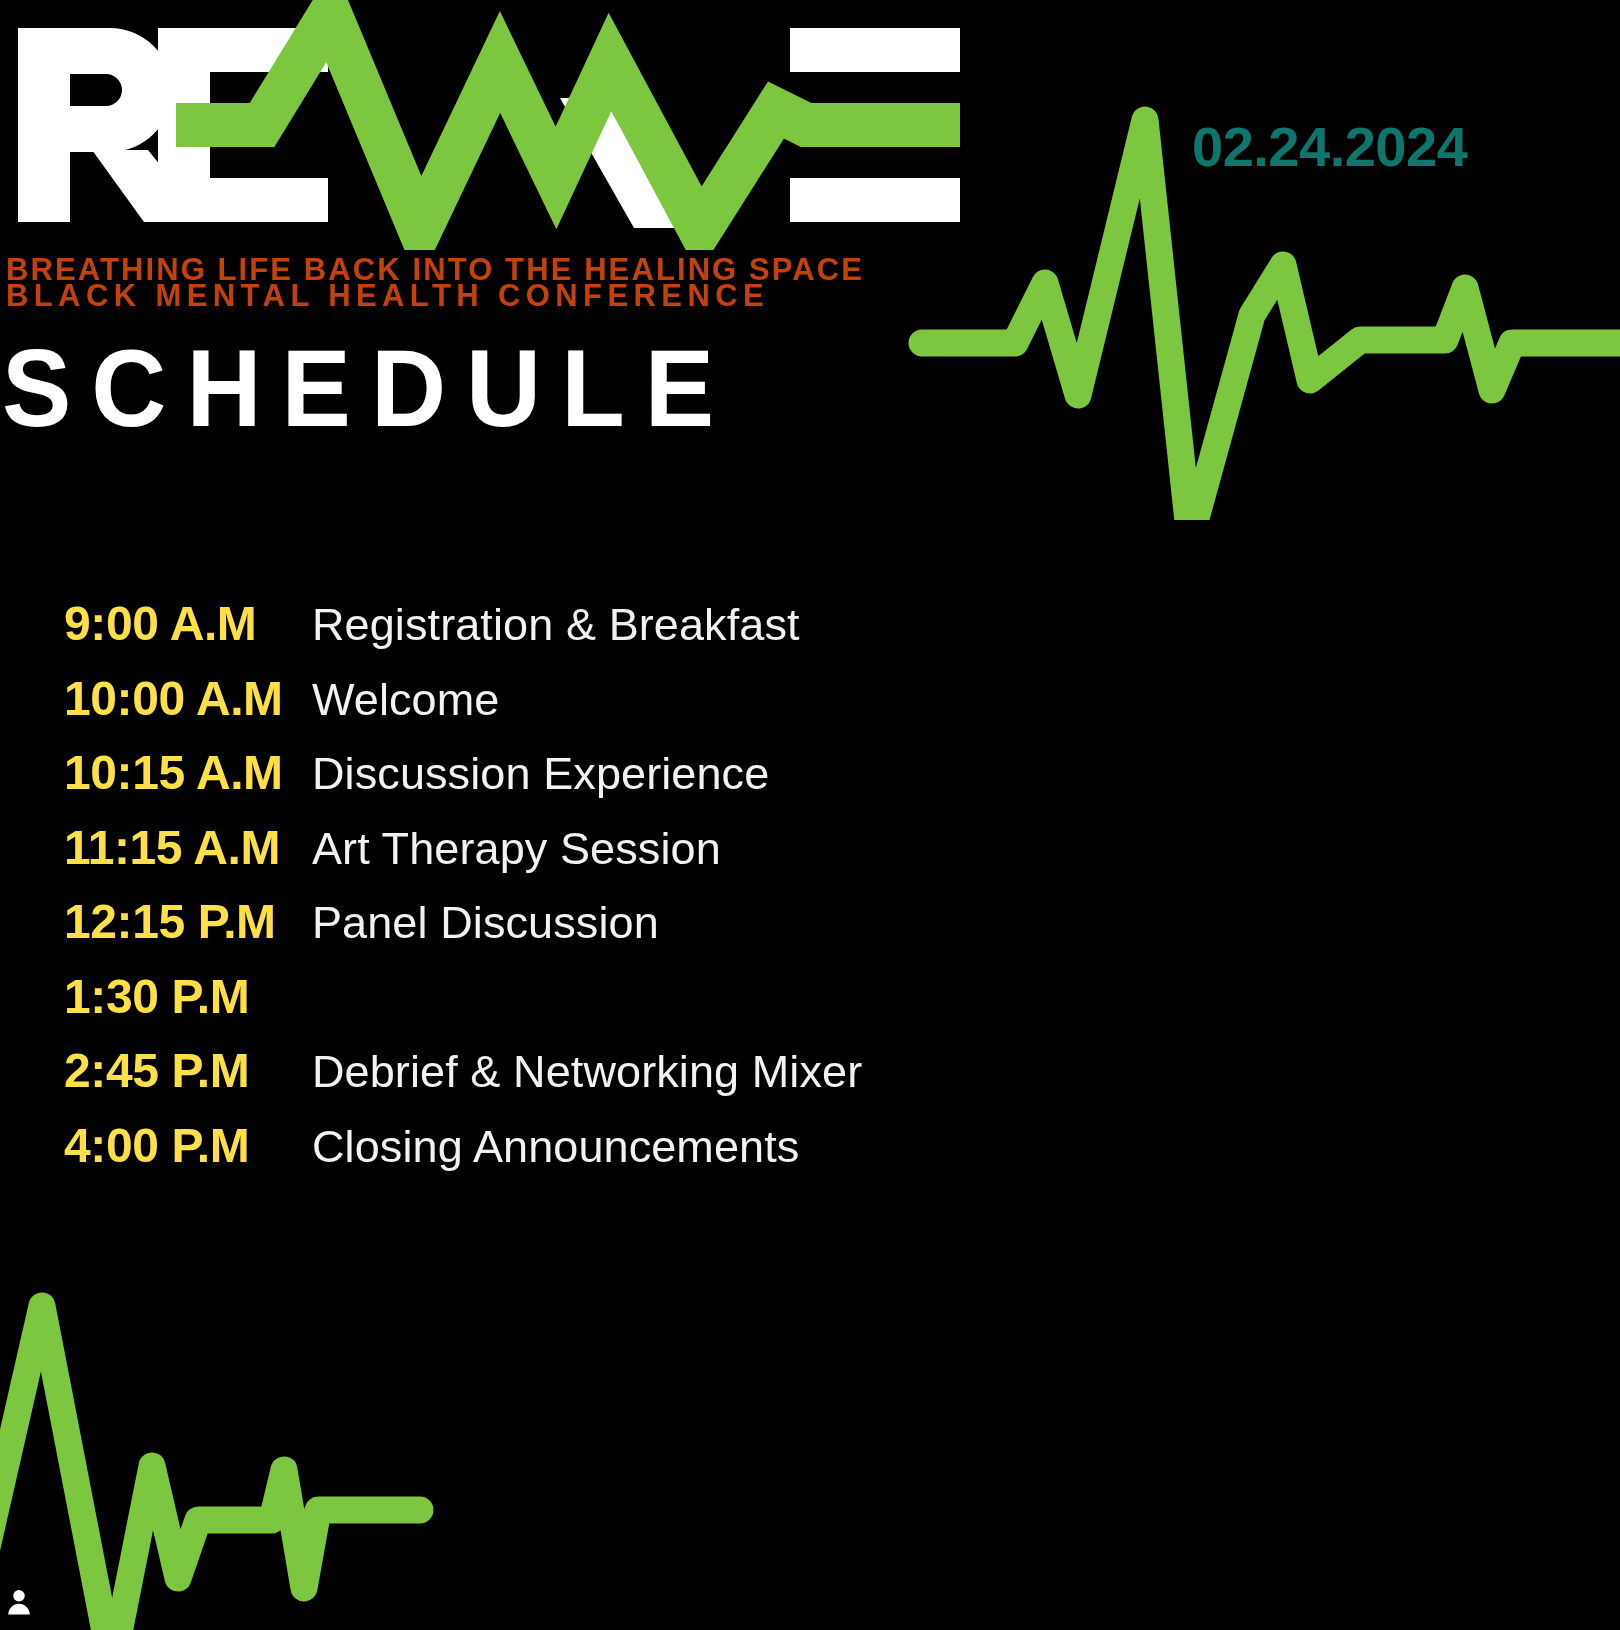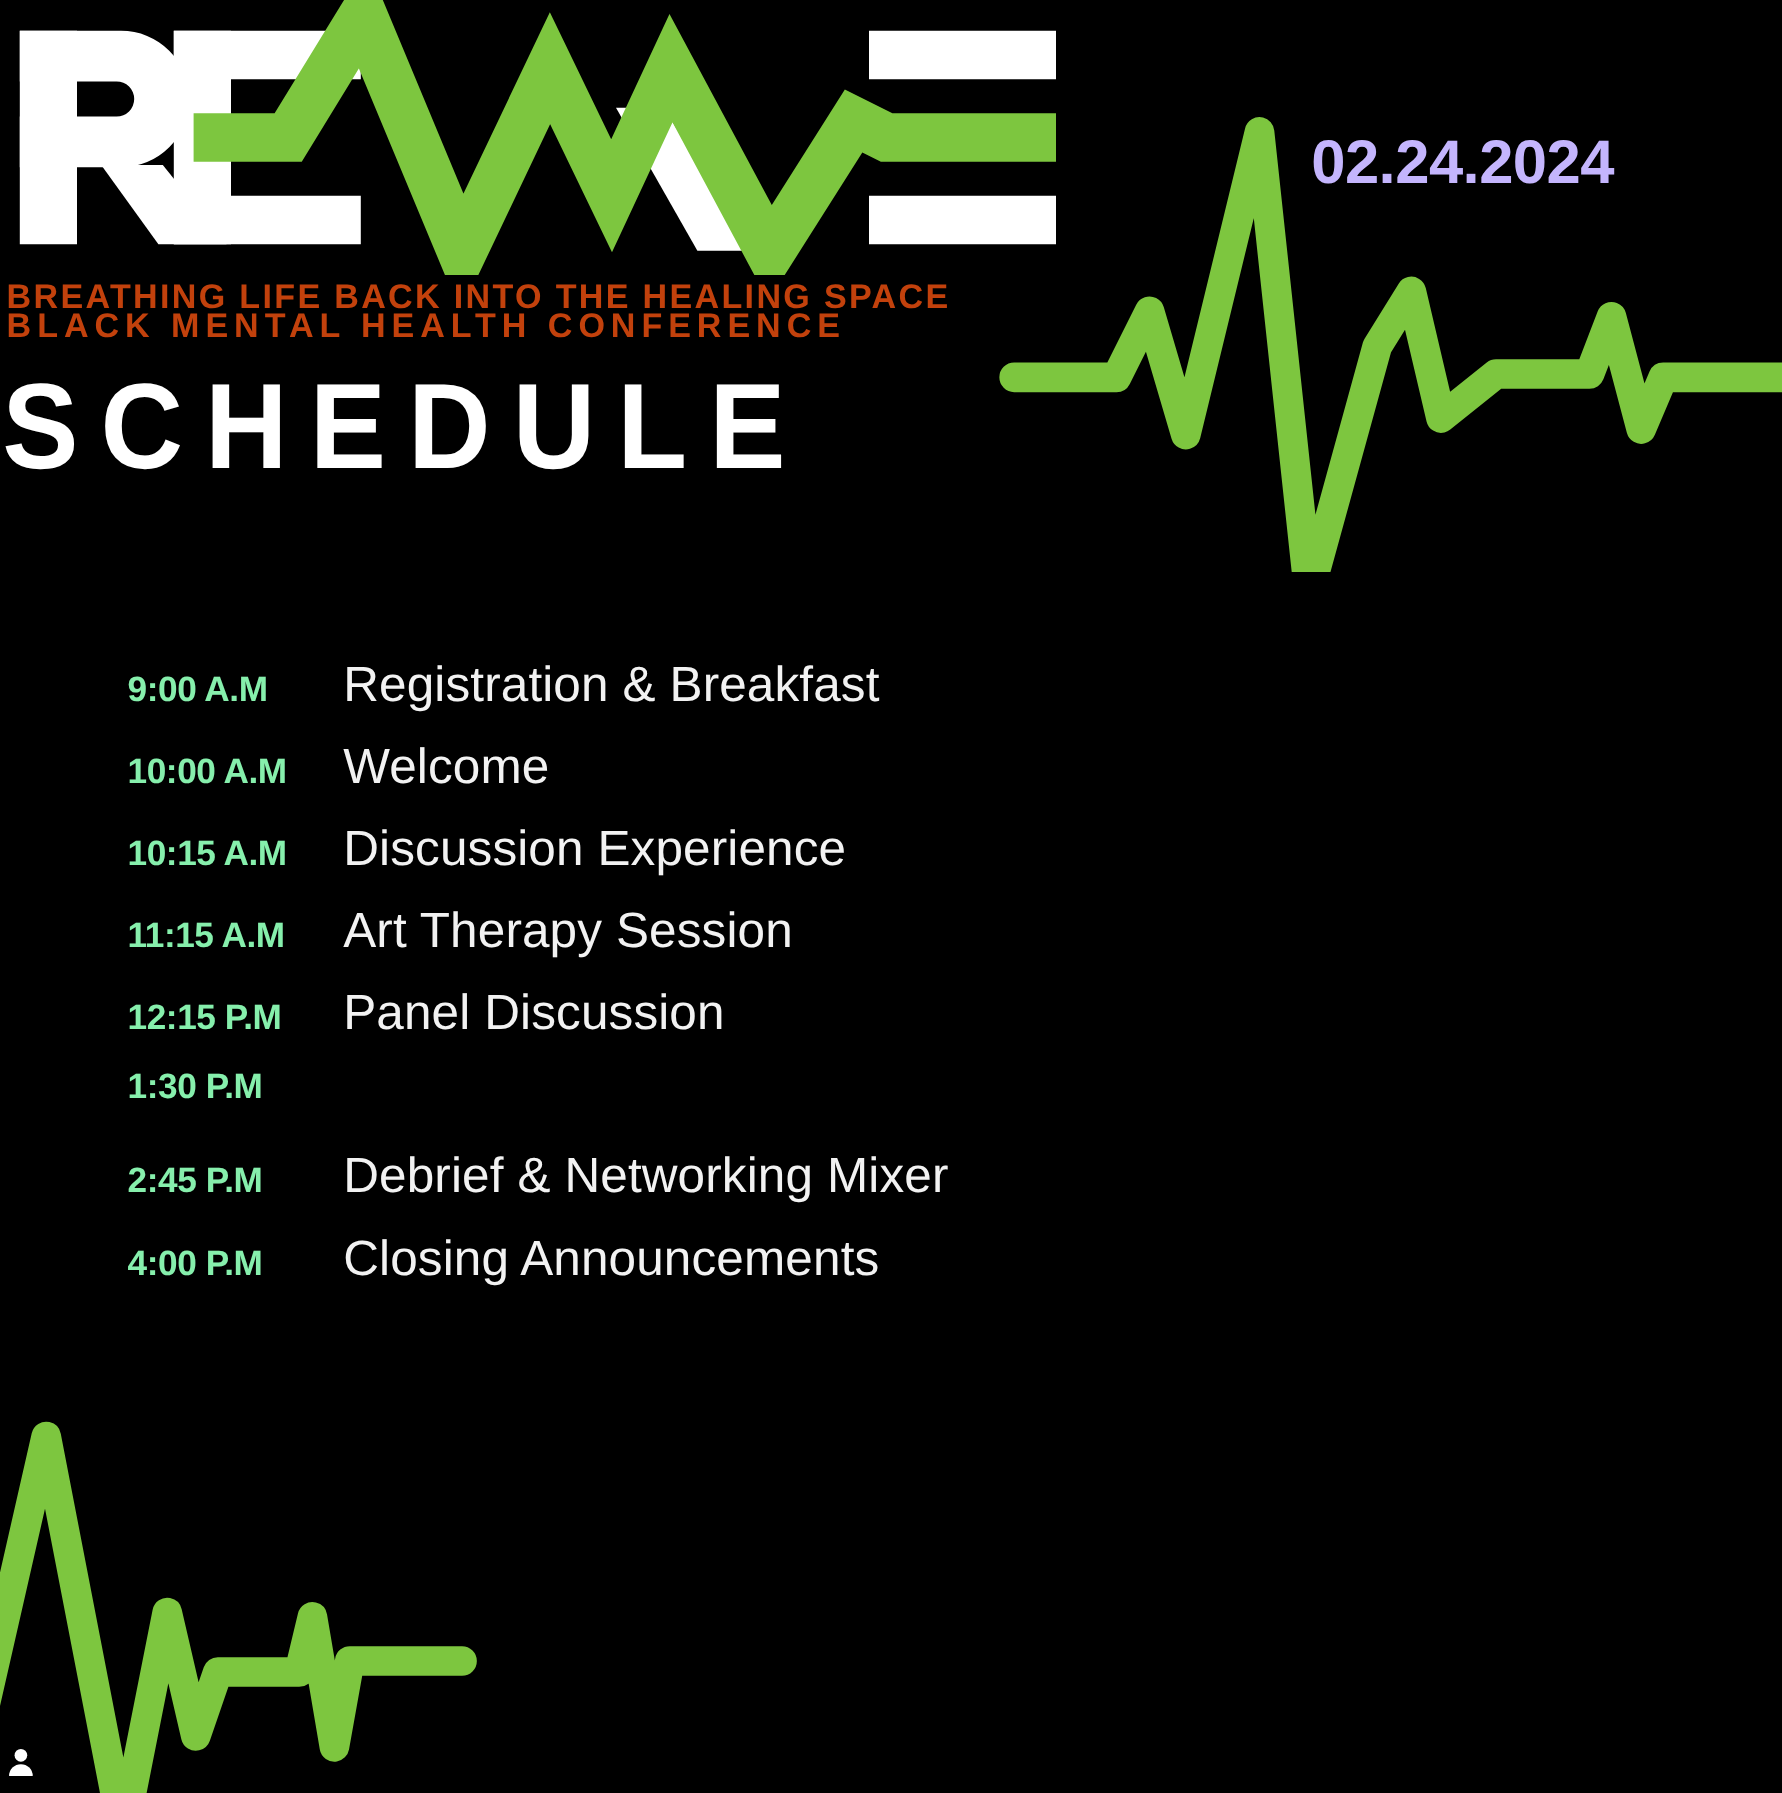--- a/index.html
+++ b/index.html
@@ -62,21 +62,21 @@
     transform: scaleY(1.06);
     transform-origin: left top;
     white-space: nowrap;
   }
 
   
   #event-date {
     position: absolute;
     left: 1192px;
     top: 114px;
-    color: #c4b5fd;
+    color: #0f766e;
     font-family: "Liberation Sans", sans-serif;
     font-weight: bold;
     font-size: 56px;
     letter-spacing: -0.5px;
     white-space: nowrap;
     z-index: 5;
   }
 
   
   #ekg-top {
@@ -105,26 +105,26 @@
     top: 596px;
     width: 1620px;
   }
   .sched-row {
     display: flex;
     align-items: baseline;
     height: 74.5px;
   }
   .sched-time {
     width: 312px;
-    padding-left: 116px;
+    padding-left: 64px;
     box-sizing: border-box;
-    color: #86efac;
-    font-family: "Liberation Sans", sans-serif;
-    font-weight: bold;
-    font-size: 32px;
+    color: #fde047;
+    font-family: "Liberation Sans", sans-serif;
+    font-weight: bold;
+    font-size: 48px;
     letter-spacing: -0.4px;
     white-space: nowrap;
   }
   .sched-event {
     color: #f2f2f2;
     font-family: "Liberation Sans", sans-serif;
     font-weight: 400;
     font-size: 45px;
     letter-spacing: 0.1px;
     white-space: nowrap;

